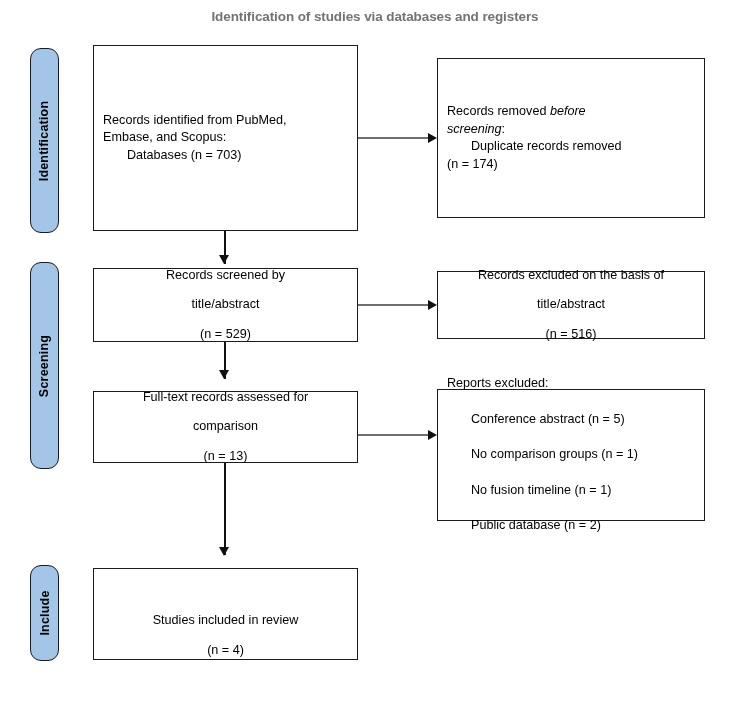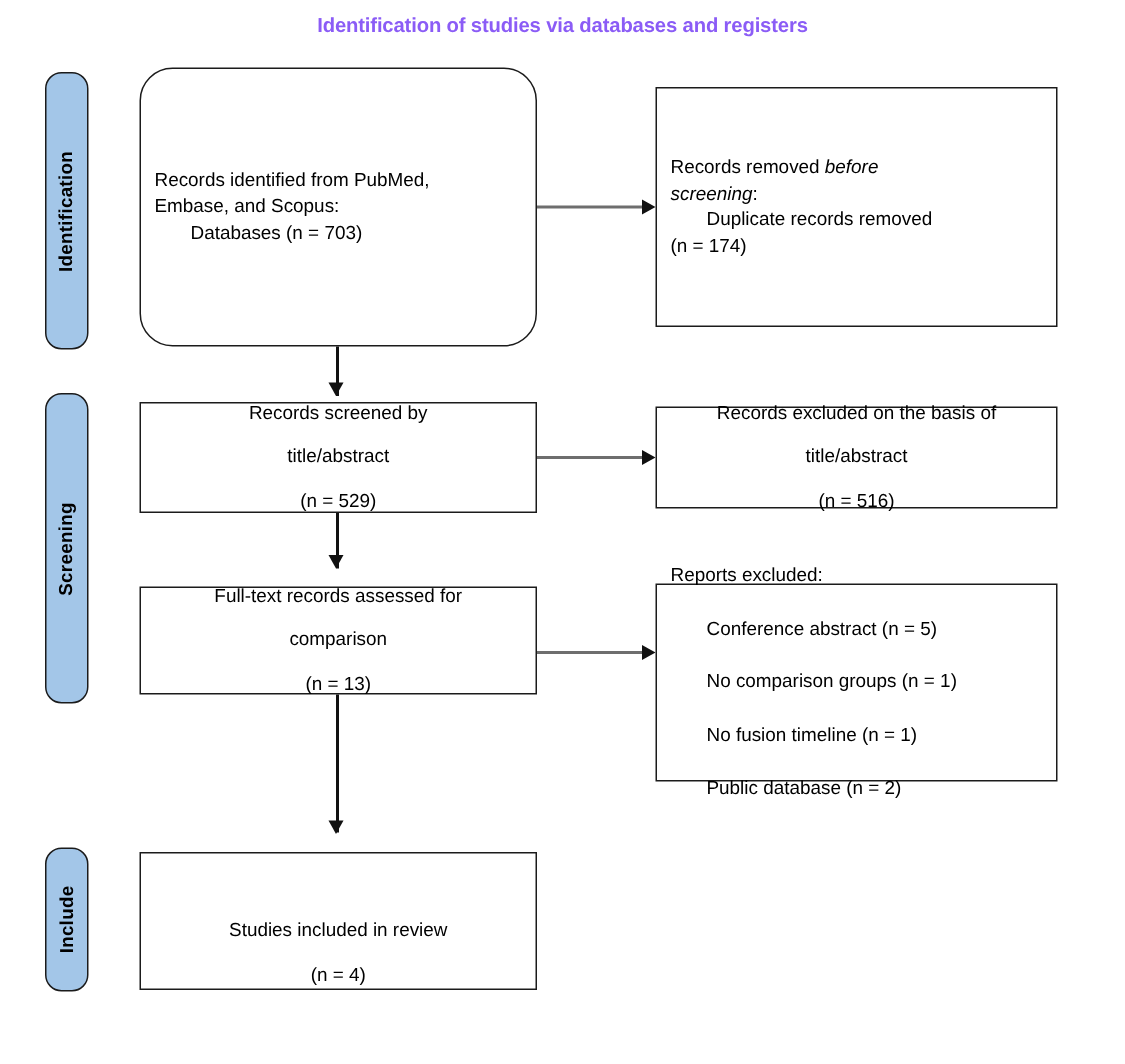--- a/index.html
+++ b/index.html
@@ -26,21 +26,21 @@
   
   .diagram-title {
     position: absolute;
     left: 0;
     top: 9px;
     width: 750px;
     text-align: center;
     font-size: 13.5px;
     font-weight: bold;
     letter-spacing: -0.1px;
-    color: #8b5cf6;
+    color: #737373;
   }
 
   
   .phase-label {
     position: absolute;
     background: #A3C6E8;
     border: 1.6px solid #1b1b1b;
     border-radius: 11px;
     box-sizing: border-box;
     display: flex;
@@ -116,21 +116,21 @@
   </div>
 
   <div class="phase-label" style="left:30px; top:262px; width:29px; height:207px;">
     <span class="phase-text">Screening</span>
   </div>
 
   <div class="phase-label" style="left:30px; top:565px; width:29px; height:96px;">
     <span class="phase-text">Include</span>
   </div>
 
-  <div class="flow-box align-left" style="left:93px; top:45px; width:265px; height:186px;border-radius:22px;">
+  <div class="flow-box align-left" style="left:93px; top:45px; width:265px; height:186px;">
     <div class="line">Records identified from PubMed,</div>
     <div class="line">Embase, and Scopus:</div>
     <div class="line indent-1">Databases (n = 703)</div>
   </div>
 
   <div class="flow-box align-left" style="left:437px; top:58px; width:268px; height:160px;">
     <div class="line"><span>Records removed </span><span class="em">before</span></div>
     <div class="line"><span class="em">screening</span><span>:</span></div>
     <div class="line indent-1">Duplicate records removed</div>
     <div class="line">(n = 174)</div>

